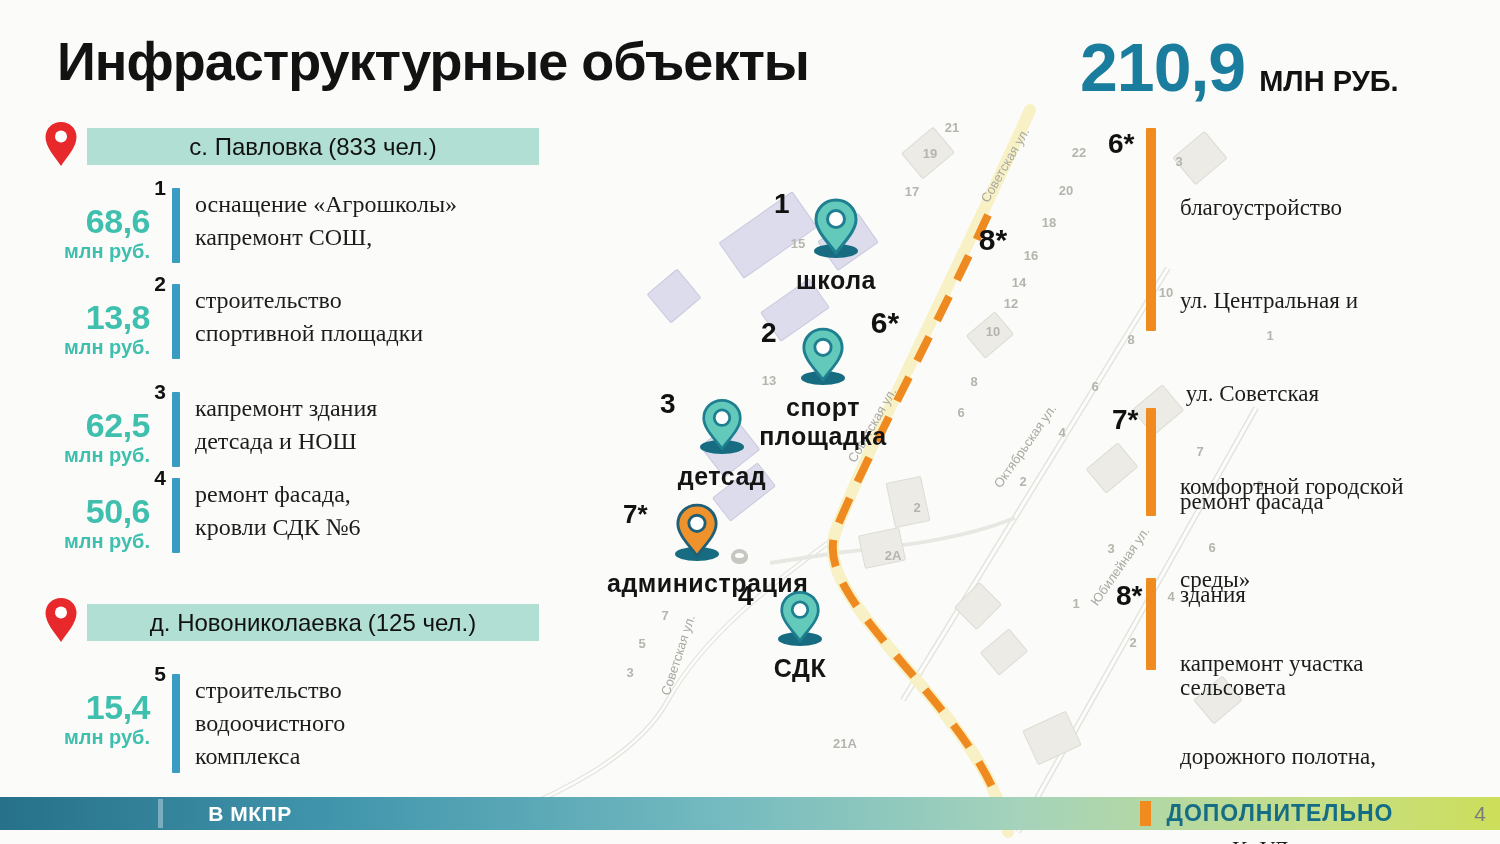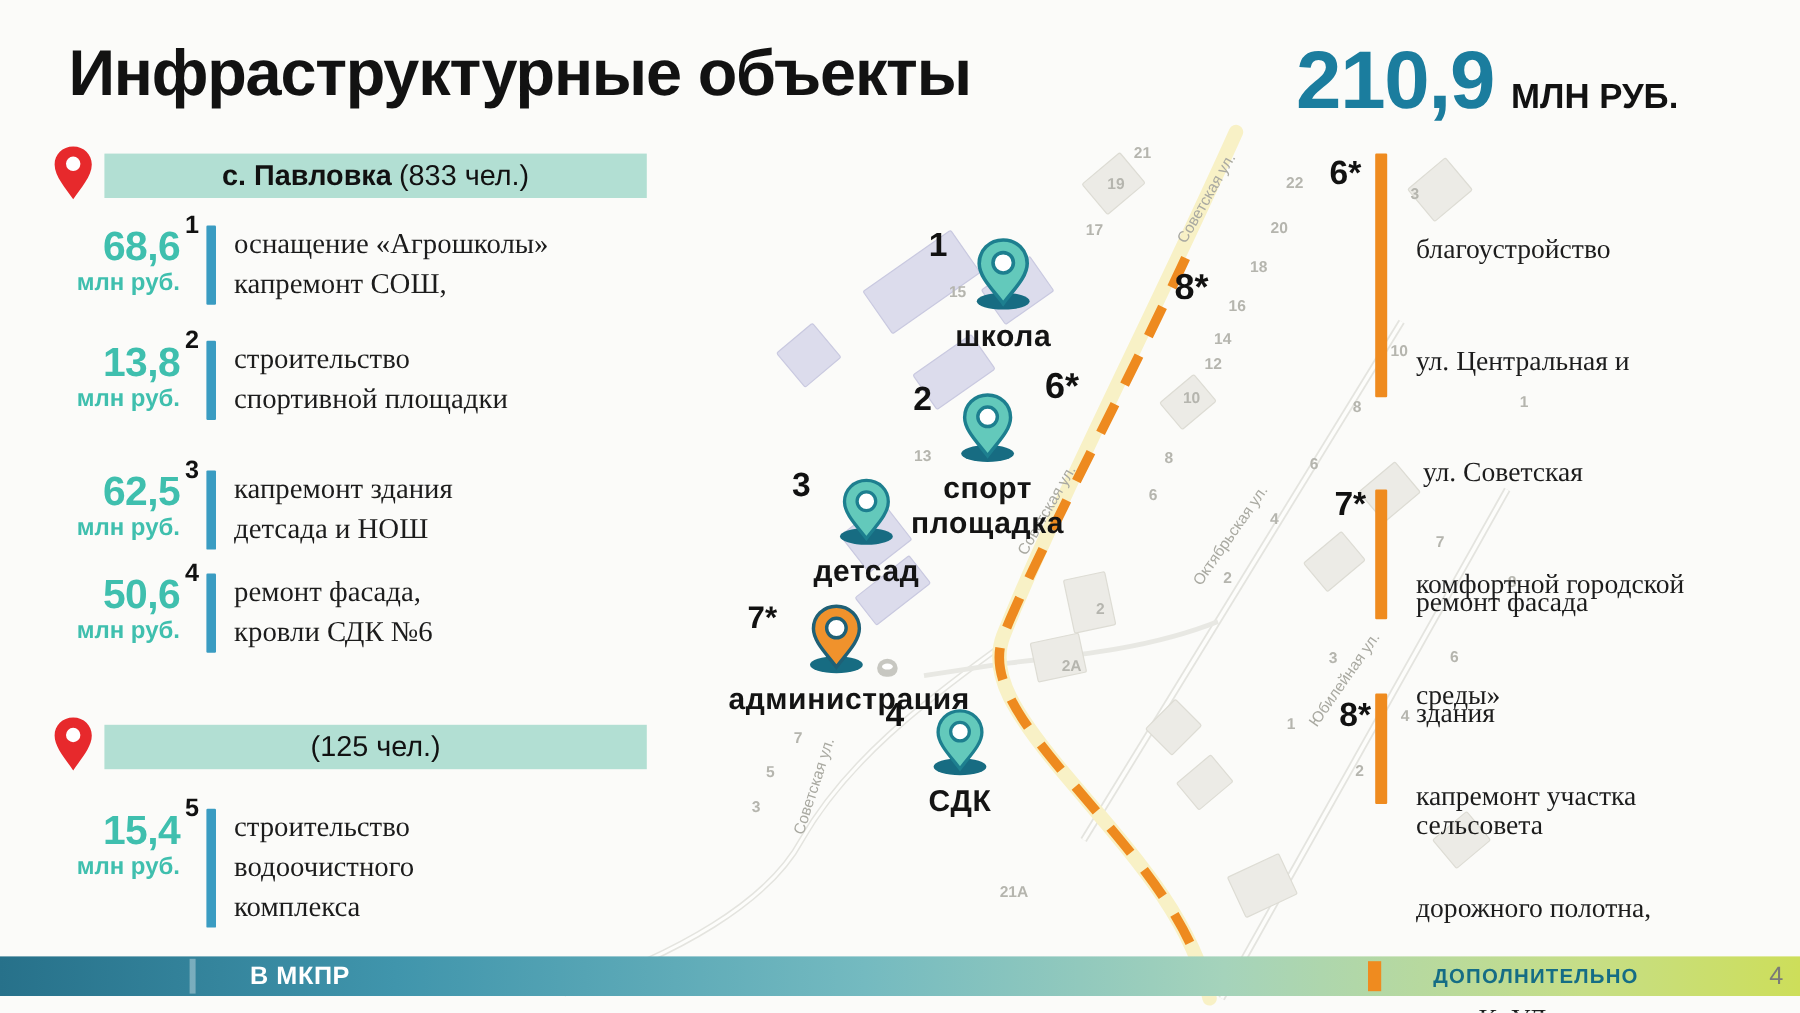--- a/index.html
+++ b/index.html
@@ -8,24 +8,24 @@
 
   
   .title{position:absolute;left:57px;top:30px;font-size:54px;font-weight:bold;color:#121212;letter-spacing:-1px;}
   .amount-wrap{position:absolute;left:1080px;top:28px;white-space:nowrap;}
   .amount{font-size:68px;font-weight:bold;color:#1b7d9e;letter-spacing:-1px;}
   .amount-unit{font-size:29px;font-weight:bold;color:#121212;margin-left:14px;}
 
   
   .sec-header{position:absolute;left:87px;width:452px;height:37px;background:#b2dfd3;
               display:flex;align-items:center;justify-content:center;font-size:24px;color:#111;}
-  .sec-header b{font-weight:bold;margin-right:6px;}
+  .sec-header b{font-weight:normal;margin-right:6px;}
   .sec-pin{position:absolute;left:-43px;top:-7px;width:34px;height:47px;}
   .item{position:absolute;left:45px;display:flex;align-items:flex-start;}
-  .val-col{width:105px;text-align:right;color:#3fbfae;}
+  .val-col{width:105px;text-align:right;color:#3fbfae;margin-top:15px;}
   .val{font-size:34px;font-weight:bold;line-height:36px;letter-spacing:-0.5px;}
   .unit{font-size:20px;font-weight:bold;line-height:24px;}
   .sup{width:20px;font-size:21px;font-weight:bold;color:#111;margin-top:-12px;text-align:center;}
   .vbar{width:8px;background:#3a9cc2;align-self:stretch;margin-left:2px;border-radius:1px;}
   .desc{margin-left:15px;font-family:"Liberation Serif",serif;font-size:24px;line-height:33px;color:#1c1c1c;}
 
   
   #map-layer{position:absolute;inset:0;z-index:0;}
   .bldg{position:absolute;border-radius:2px;}
   .bldg.lav{background:#dcdcec;border:1px solid #c9c9e0;}
@@ -54,21 +54,21 @@
   .note-text{position:absolute;font-family:"Liberation Serif",serif;font-size:23px;line-height:31px;color:#1c1c1c;white-space:pre;}
 
   
   .footer{position:absolute;left:0;top:797px;width:1500px;height:33px;
           background:linear-gradient(90deg,#27718a 0%,#4095ac 22%,#74bac0 48%,#a5d3bb 68%,#c6de87 88%,#cdde5a 100%);}
   .footer-divider{position:absolute;left:158px;top:2px;width:5px;height:29px;background:rgba(255,255,255,0.35);}
   .footer-left{position:absolute;left:170px;top:0;width:160px;height:33px;display:flex;align-items:center;justify-content:center;
                color:#fff;font-size:21px;font-weight:bold;letter-spacing:0.5px;}
   .footer-orange{position:absolute;left:1140px;top:4px;width:11px;height:25px;background:#ef8b1f;}
   .footer-right{position:absolute;left:1160px;top:0;width:240px;height:33px;display:flex;align-items:center;justify-content:center;
-                color:#156d85;font-size:17px;font-weight:bold;letter-spacing:1px;}
+                color:#156d85;font-size:23px;font-weight:bold;letter-spacing:1px;}
   .footer-page{position:absolute;right:14px;top:0;height:33px;display:flex;align-items:center;color:#7b7b78;font-size:21px;}
 </style>
 </head>
 <body>
 
 <div class="slide">
 
   <div id="map-layer">
     <svg width="1500" height="844" viewBox="0 0 1500 844">
 
@@ -150,20 +150,21 @@
       <div>ремонт фасада,</div>
       <div>кровли СДК №6</div>
     </div>
   </div>
 
   <div class="sec-header" style="top:604px">
     <svg class="sec-pin" viewBox="0 0 34 47">
       <path d="M17 1 C8 1 1.5 7.7 1.5 16 C1.5 26 11 36 17 45 C23 36 32.5 26 32.5 16 C32.5 7.7 26 1 17 1 Z" fill="#e7292c"></path>
       <circle cx="17" cy="15.5" r="6" fill="#fff"></circle>
     </svg>
+    <b>д. Новониколаевка</b>
     <span>(125 чел.)</span>
   </div>
 
   <div class="item" style="top:674px">
     <div class="val-col">
       <div class="val">15,4</div>
       <div class="unit">млн руб.</div>
     </div>
     <div class="sup">5</div>
     <div class="vbar"></div>

